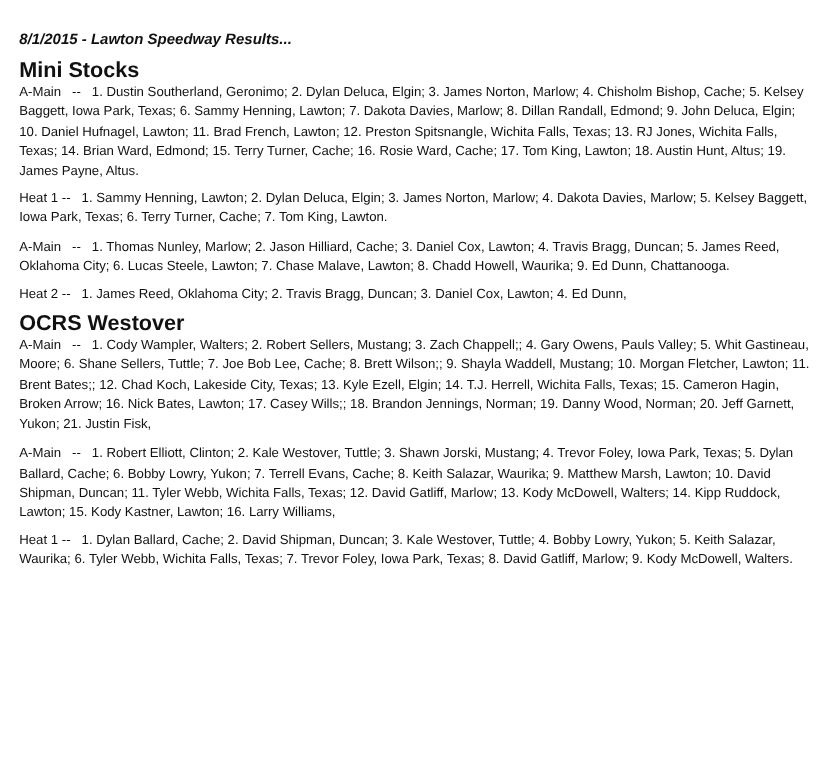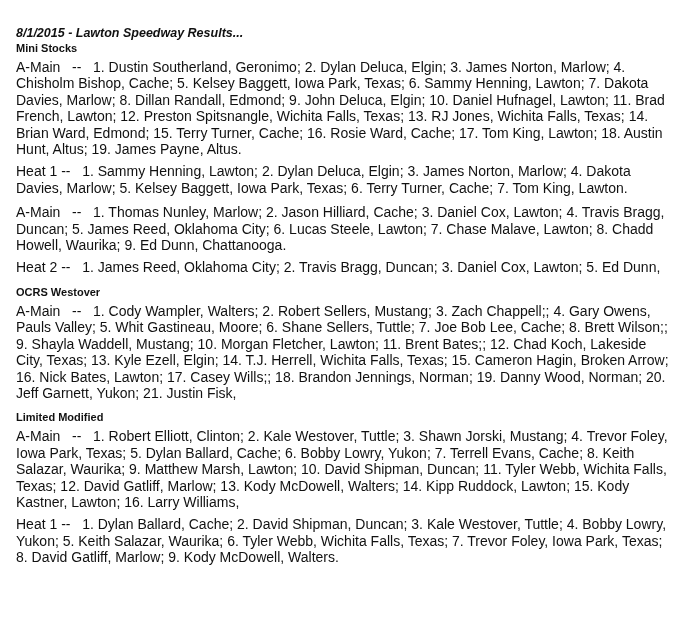--- a/index.html
+++ b/index.html
@@ -8,59 +8,58 @@
       height: 641px;
       overflow: hidden;
       font-family: "Liberation Sans", sans-serif;
       color: #111111;
     }
     .page { padding: 26px 16px 0 16px; }
     .doc-title {
       font-style: italic;
       font-weight: bold;
       font-size: 12.5px;
-      margin: 0 0 0 0;
+      margin: 0 0 10px 0;
       letter-spacing: 0;
     }
     .class-section { margin-bottom: 8px; }
     .class-title {
       font-weight: bold;
-      font-size: 11px;
+      font-size: 18px;
       margin: 0 0 2px 0;
       line-height: 17px;
     }
     .race {
-      font-size: 14px;
+      font-size: 11px;
       line-height: 16.4px;
       margin: 0 0 6px 0;
       width: 660px;
     }
     .race-label { white-space: pre; }
   </style>
 </head>
 <body>
 
 <div class="page">
   <div class="doc-title">8/1/2015 - Lawton Speedway Results...</div>
 
   <div class="class-section">
     <div class="class-title">Mini Stocks</div>
     <p class="race"><span class="race-label">A-Main   --   </span><span>1. Dustin Southerland, Geronimo; 2. Dylan Deluca, Elgin; 3. James Norton, Marlow; 4. Chisholm Bishop, Cache; 5. Kelsey Baggett, Iowa Park, Texas; 6. Sammy Henning, Lawton; 7. Dakota Davies, Marlow; 8. Dillan Randall, Edmond; 9. John Deluca, Elgin; 10. Daniel Hufnagel, Lawton; 11. Brad French, Lawton; 12. Preston Spitsnangle, Wichita Falls, Texas; 13. RJ Jones, Wichita Falls, Texas; 14. Brian Ward, Edmond; 15. Terry Turner, Cache; 16. Rosie Ward, Cache; 17. Tom King, Lawton; 18. Austin Hunt, Altus; 19. James Payne, Altus.</span></p>
     <p class="race"><span class="race-label">Heat 1 --   </span><span>1. Sammy Henning, Lawton; 2. Dylan Deluca, Elgin; 3. James Norton, Marlow; 4. Dakota Davies, Marlow; 5. Kelsey Baggett, Iowa Park, Texas; 6. Terry Turner, Cache; 7. Tom King, Lawton.</span></p>
   </div>
 
   <div class="class-section">
     <p class="race"><span class="race-label">A-Main   --   </span><span>1. Thomas Nunley, Marlow; 2. Jason Hilliard, Cache; 3. Daniel Cox, Lawton; 4. Travis Bragg, Duncan; 5. James Reed, Oklahoma City; 6. Lucas Steele, Lawton; 7. Chase Malave, Lawton; 8. Chadd Howell, Waurika; 9. Ed Dunn, Chattanooga.</span></p>
-    <p class="race"><span class="race-label">Heat 2 --   </span><span>1. James Reed, Oklahoma City; 2. Travis Bragg, Duncan; 3. Daniel Cox, Lawton; 5. Ed Dunn,</span></p>
+    <p class="race"><span class="race-label">Heat 2 --   </span><span>1. James Reed, Oklahoma City; 2. Travis Bragg, Duncan; 3. Daniel Cox, Lawton; 4. Ed Dunn,</span></p>
   </div>
 
   <div class="class-section">
     <div class="class-title">OCRS Westover</div>
     <p class="race"><span class="race-label">A-Main   --   </span><span>1. Cody Wampler, Walters; 2. Robert Sellers, Mustang; 3. Zach Chappell;; 4. Gary Owens, Pauls Valley; 5. Whit Gastineau, Moore; 6. Shane Sellers, Tuttle; 7. Joe Bob Lee, Cache; 8. Brett Wilson;; 9. Shayla Waddell, Mustang; 10. Morgan Fletcher, Lawton; 11. Brent Bates;; 12. Chad Koch, Lakeside City, Texas; 13. Kyle Ezell, Elgin; 14. T.J. Herrell, Wichita Falls, Texas; 15. Cameron Hagin, Broken Arrow; 16. Nick Bates, Lawton; 17. Casey Wills;; 18. Brandon Jennings, Norman; 19. Danny Wood, Norman; 20. Jeff Garnett, Yukon; 21. Justin Fisk,</span></p>
   </div>
 
   <div class="class-section">
-    <div class="class-title">Limited Modified</div>
     <p class="race"><span class="race-label">A-Main   --   </span><span>1. Robert Elliott, Clinton; 2. Kale Westover, Tuttle; 3. Shawn Jorski, Mustang; 4. Trevor Foley, Iowa Park, Texas; 5. Dylan Ballard, Cache; 6. Bobby Lowry, Yukon; 7. Terrell Evans, Cache; 8. Keith Salazar, Waurika; 9. Matthew Marsh, Lawton; 10. David Shipman, Duncan; 11. Tyler Webb, Wichita Falls, Texas; 12. David Gatliff, Marlow; 13. Kody McDowell, Walters; 14. Kipp Ruddock, Lawton; 15. Kody Kastner, Lawton; 16. Larry Williams,</span></p>
     <p class="race"><span class="race-label">Heat 1 --   </span><span>1. Dylan Ballard, Cache; 2. David Shipman, Duncan; 3. Kale Westover, Tuttle; 4. Bobby Lowry, Yukon; 5. Keith Salazar, Waurika; 6. Tyler Webb, Wichita Falls, Texas; 7. Trevor Foley, Iowa Park, Texas; 8. David Gatliff,  Marlow; 9. Kody McDowell, Walters.</span></p>
 
   </div>
 </div>
 
 </body></html>

